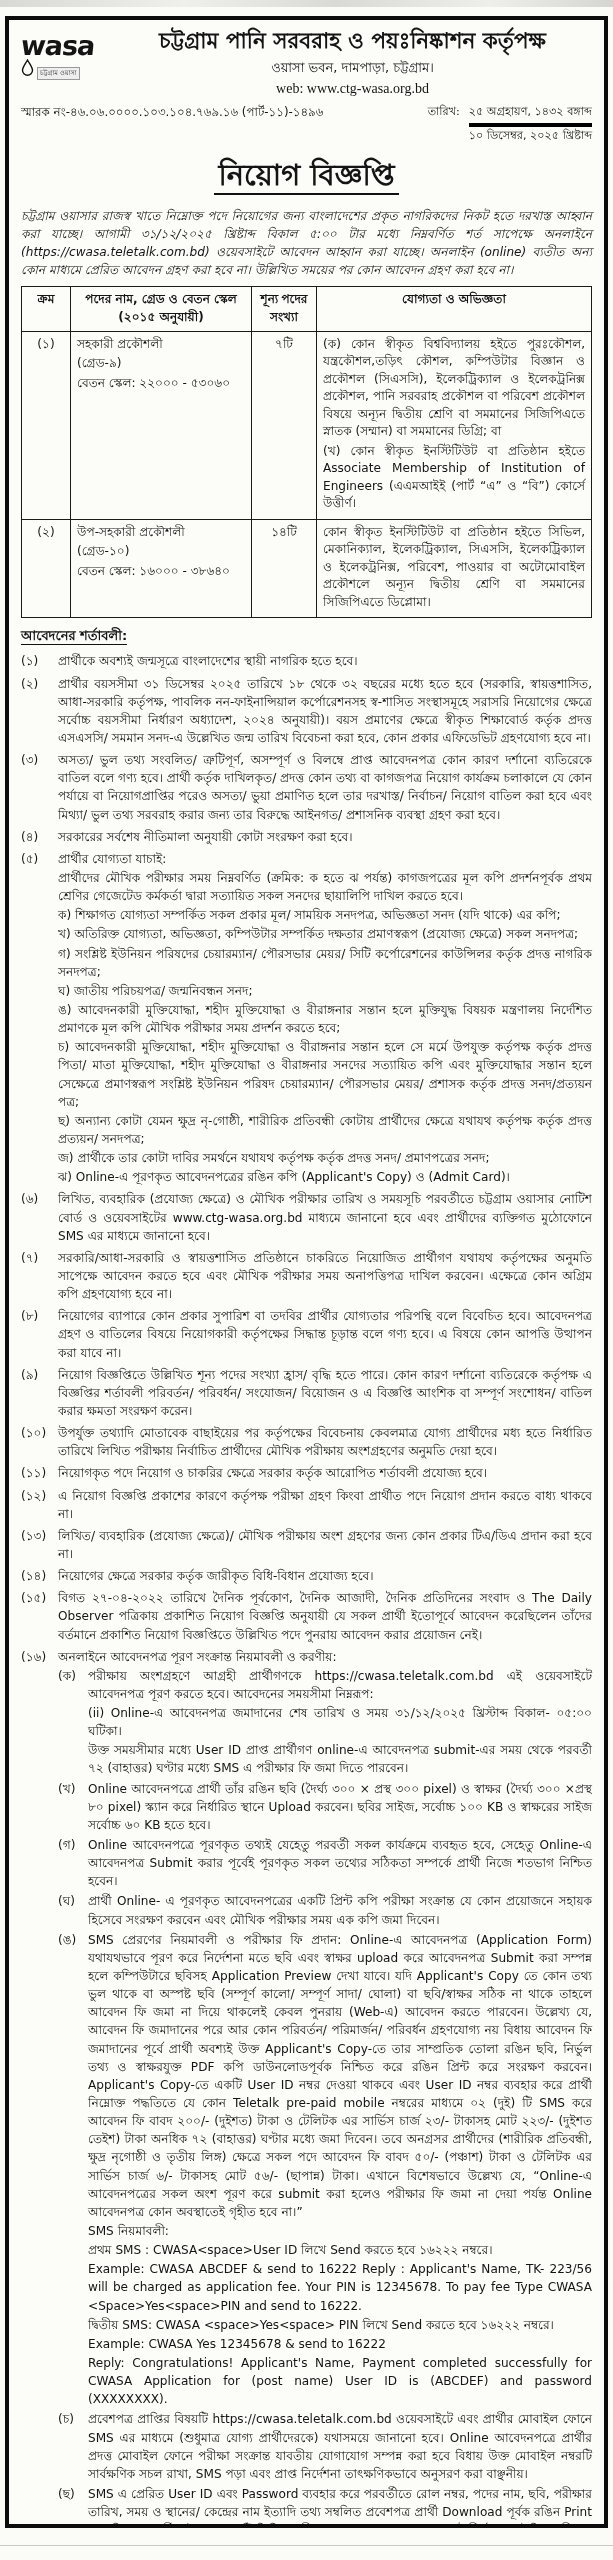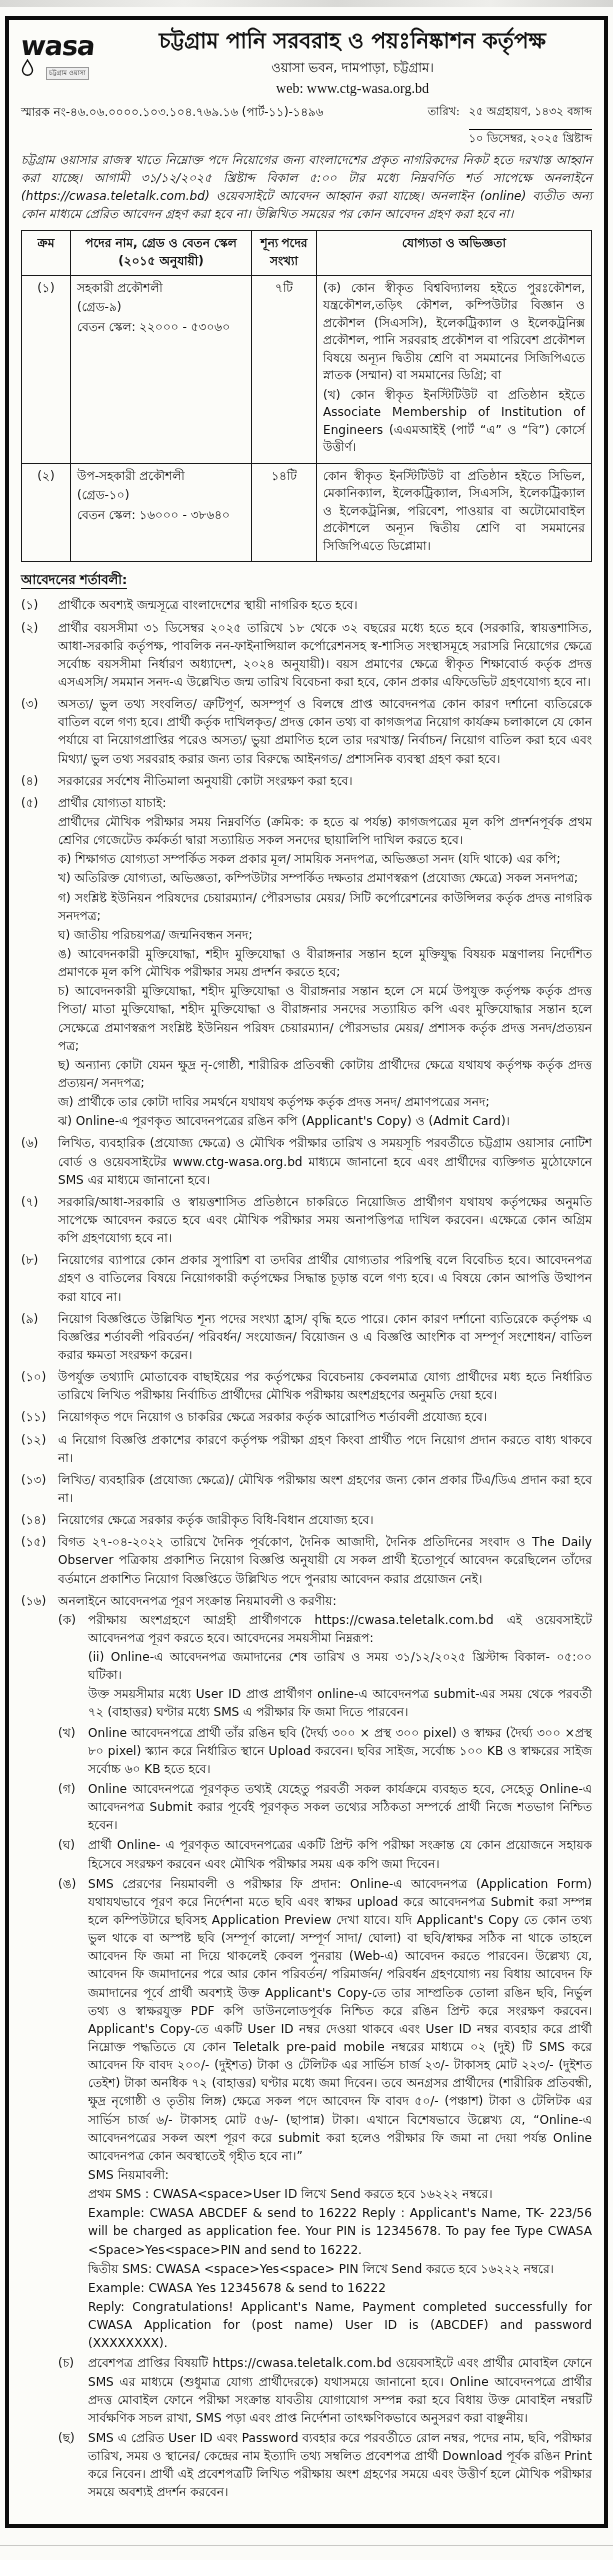--- a/index.html
+++ b/index.html
@@ -6,31 +6,31 @@
   .page{width:613px;height:2560px;background:#fbfbf8;position:relative;
         font-family:"DejaVu Sans","Liberation Sans",sans-serif;color:#141414;overflow:hidden;}
   .top-strip{height:7px;background:linear-gradient(90deg,#d8d8d5,#efefec 30%,#d9d9d6 55%,#eeeeeb 80%,#d5d5d2);}
   .doc{margin:9px 5px 0;height:2512px;border:4px solid #0c0c0c;background:#fcfcf9;
        padding:8px 12px 8px;box-sizing:border-box;overflow:hidden;}
   
   .header{display:flex;align-items:flex-start;margin-bottom:2px;}
   .logo{width:92px;flex:0 0 92px;text-align:left;padding-top:6px;}
   .logo-word{font-weight:900;font-size:27px;letter-spacing:-1px;transform:skewX(-6deg);
              line-height:0.9;font-family:"DejaVu Sans","Liberation Sans",sans-serif;}
-  .logo-bottom{display:flex;align-items:flex-end;gap:12px;margin-top:1px;}
+  .logo-bottom{display:flex;align-items:flex-end;gap:3px;margin-top:1px;}
   .logo-caption{font-size:6.5px;color:#333;border:1px solid #999;padding:0 2px;background:#eee;}
   .org-block{flex:1;text-align:center;}
   .org-name{font-size:21.5px;font-weight:800;line-height:1.25;}
   .org-address{font-size:13px;margin-top:3px;}
   .org-web{font-size:14px;font-family:"Liberation Serif","DejaVu Serif",serif;margin-top:2px;}
   
   .memo-row{display:flex;justify-content:space-between;align-items:flex-start;margin-top:6px;font-size:11.8px;}
   .date-block{display:flex;gap:9px;font-size:11.2px;}
   .date-stack{display:flex;flex-direction:column;text-align:left;}
-  .date-bn{border-bottom:1px solid #000000;padding-bottom:7px;}
+  .date-bn{border-bottom:4px solid #000000;padding-bottom:1px;}
   
   .title{text-align:center;font-size:29px;font-weight:800;margin:6px 0 6px;}
   .title span{border-bottom:2px solid #111;padding:0 4px 1px;}
   .intro{font-size:12.1px;line-height:1.5;text-align:justify;margin:2px 0 7px;font-style:italic;}
   
   table.posts{width:100%;border-collapse:collapse;table-layout:fixed;}
   table.posts th,table.posts td{border:1.6px solid #1a1a1a;padding:4px 6px;vertical-align:top;
         font-size:12.1px;line-height:1.45;}
   table.posts th{font-weight:700;text-align:center;}
   .c-sl{width:36px;text-align:center;}
@@ -83,20 +83,21 @@
       <div class="memo-no">স্মারক নং-৪৬.০৬.০০০০.১০৩.১০৪.৭৬৯.১৬ (পার্ট-১১)-১৪৯৬</div>
       <div class="date-block">
         <span class="date-label">তারিখ:</span>
         <span class="date-stack">
           <span class="date-bn">২৫ অগ্রহায়ণ, ১৪৩২ বঙ্গাব্দ</span>
           <span class="date-en">১০ ডিসেম্বর, ২০২৫ খ্রিষ্টাব্দ</span>
         </span>
       </div>
     </div>
 
+    <div class="title"><span>নিয়োগ বিজ্ঞপ্তি</span></div>
 
     <p class="intro">চট্টগ্রাম ওয়াসার রাজস্ব খাতে নিম্নোক্ত পদে নিয়োগের জন্য বাংলাদেশের প্রকৃত নাগরিকদের নিকট হতে দরখাস্ত আহ্বান করা যাচ্ছে। আগামী ৩১/১২/২০২৫ খ্রিষ্টাব্দ বিকাল ৫:০০ টার মধ্যে নিম্নবর্ণিত শর্ত সাপেক্ষে অনলাইনে (https://cwasa.teletalk.com.bd) ওয়েবসাইটে আবেদন আহ্বান করা যাচ্ছে। অনলাইন (online) ব্যতীত অন্য কোন মাধ্যমে প্রেরিত আবেদন গ্রহণ করা হবে না। উল্লিখিত সময়ের পর কোন আবেদন গ্রহণ করা হবে না।</p>
 
     <table class="posts">
       <thead>
           <tr id="post-head">
             <th class="c-sl">ক্রম</th>
             <th class="c-post">পদের নাম, গ্রেড ও বেতন স্কেল (২০১৫ অনুযায়ী)</th>
             <th class="c-vac">শূন্য পদের সংখ্যা</th>
             <th class="c-qual">যোগ্যতা ও অভিজ্ঞতা</th>

